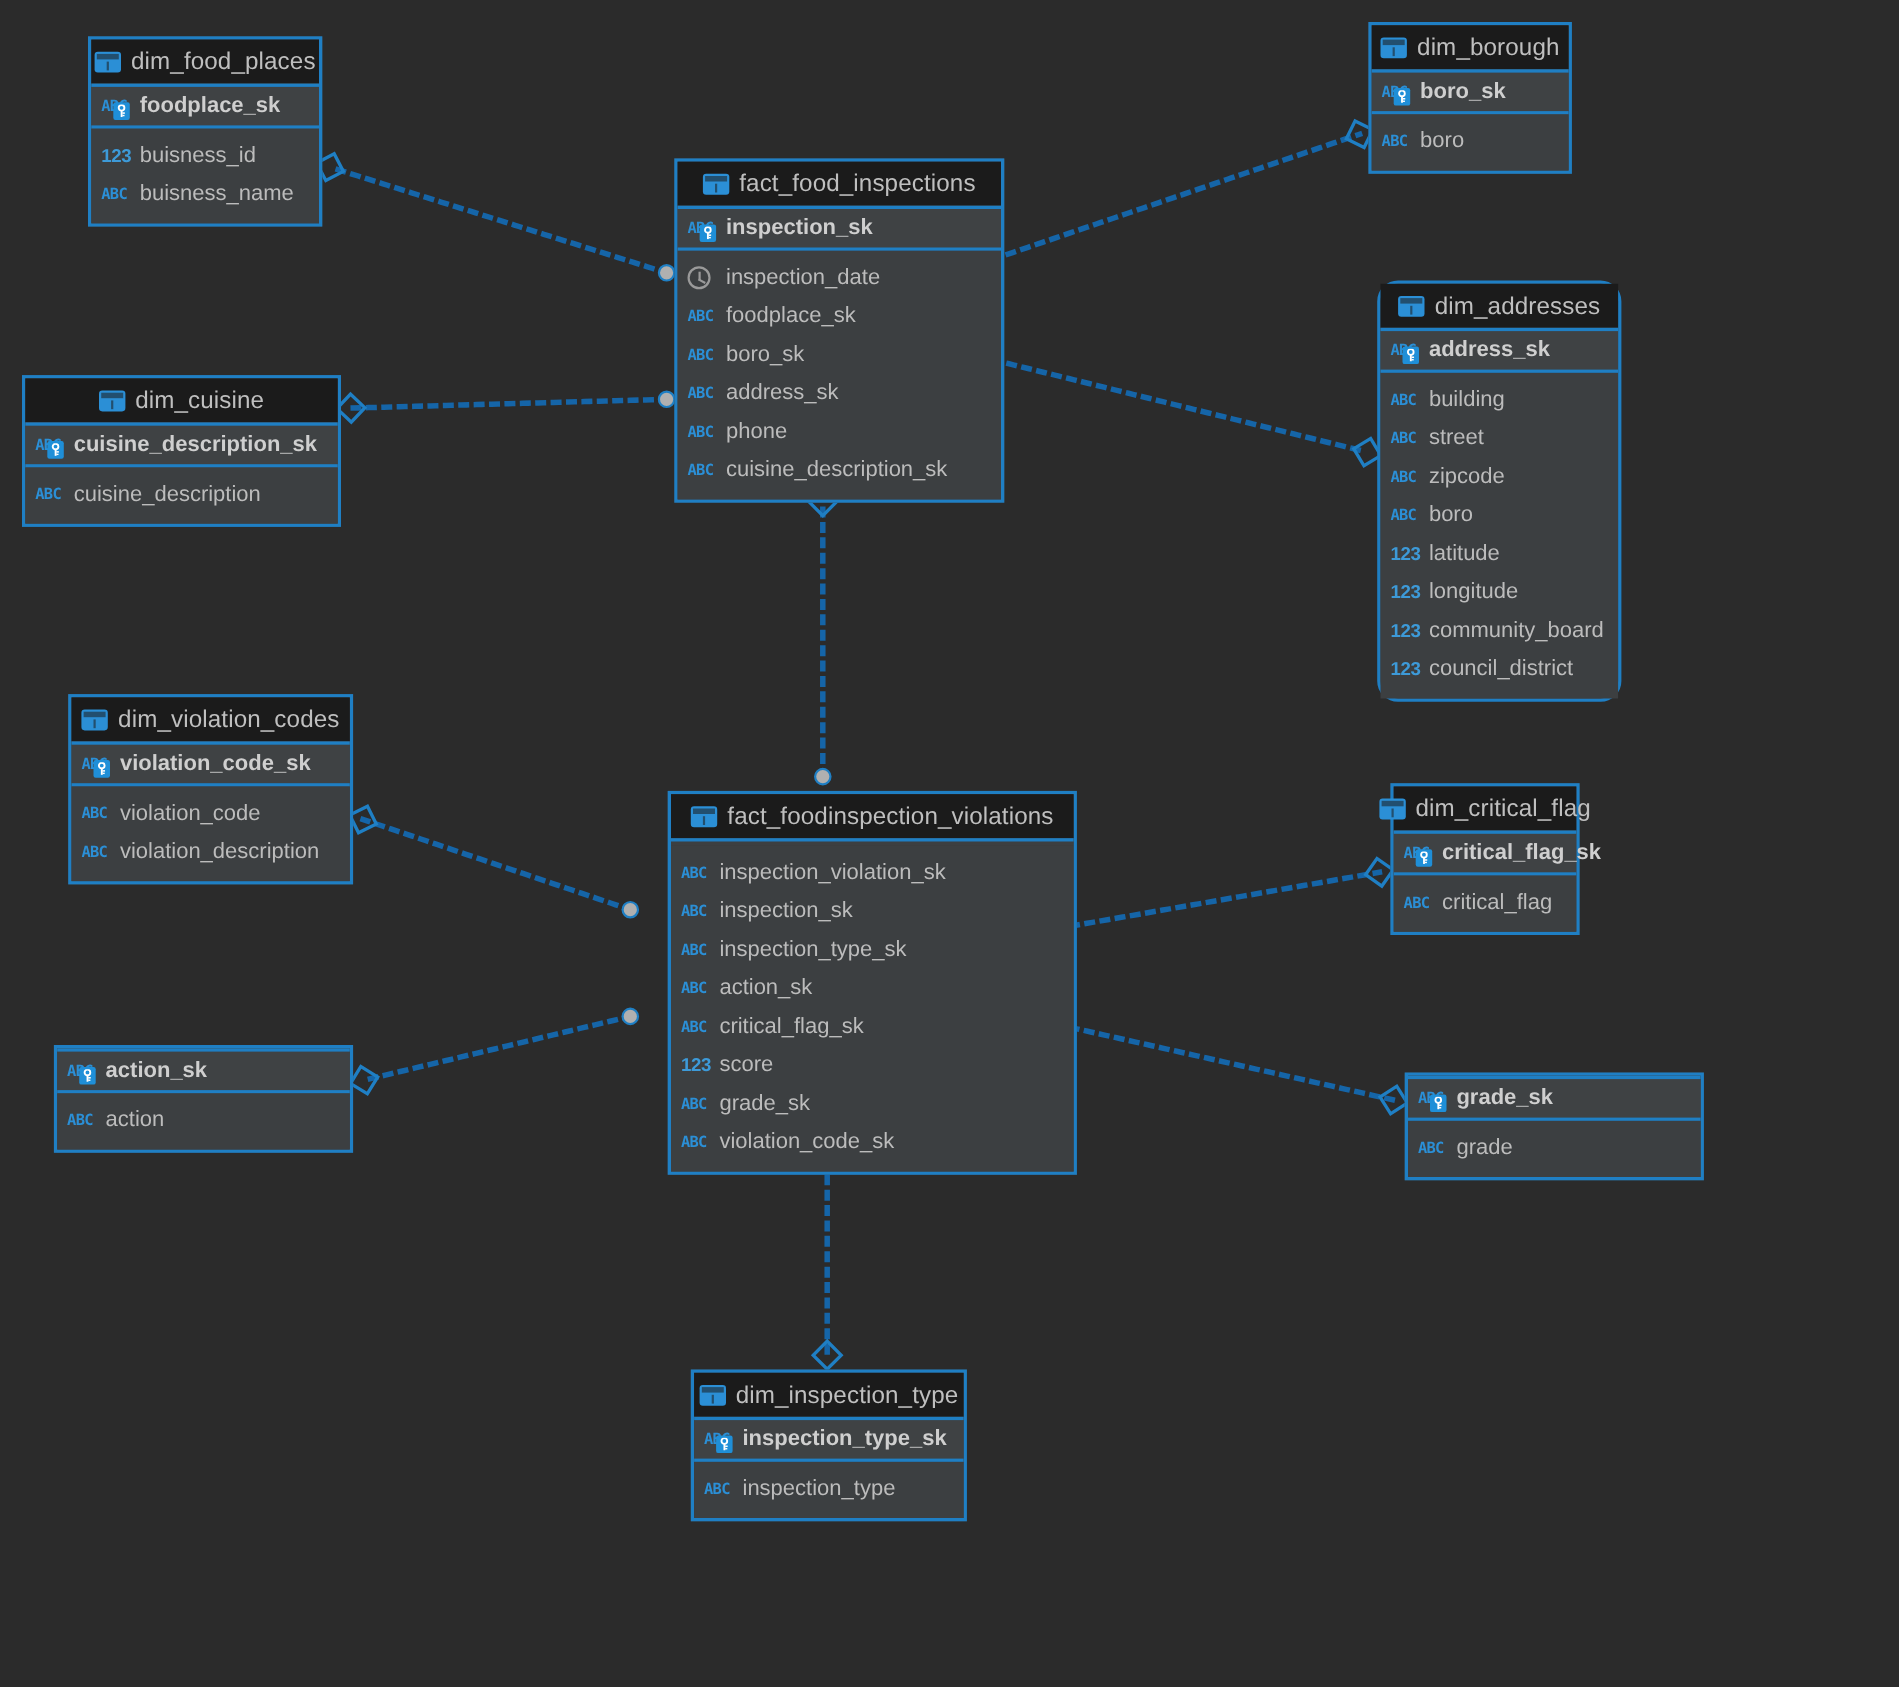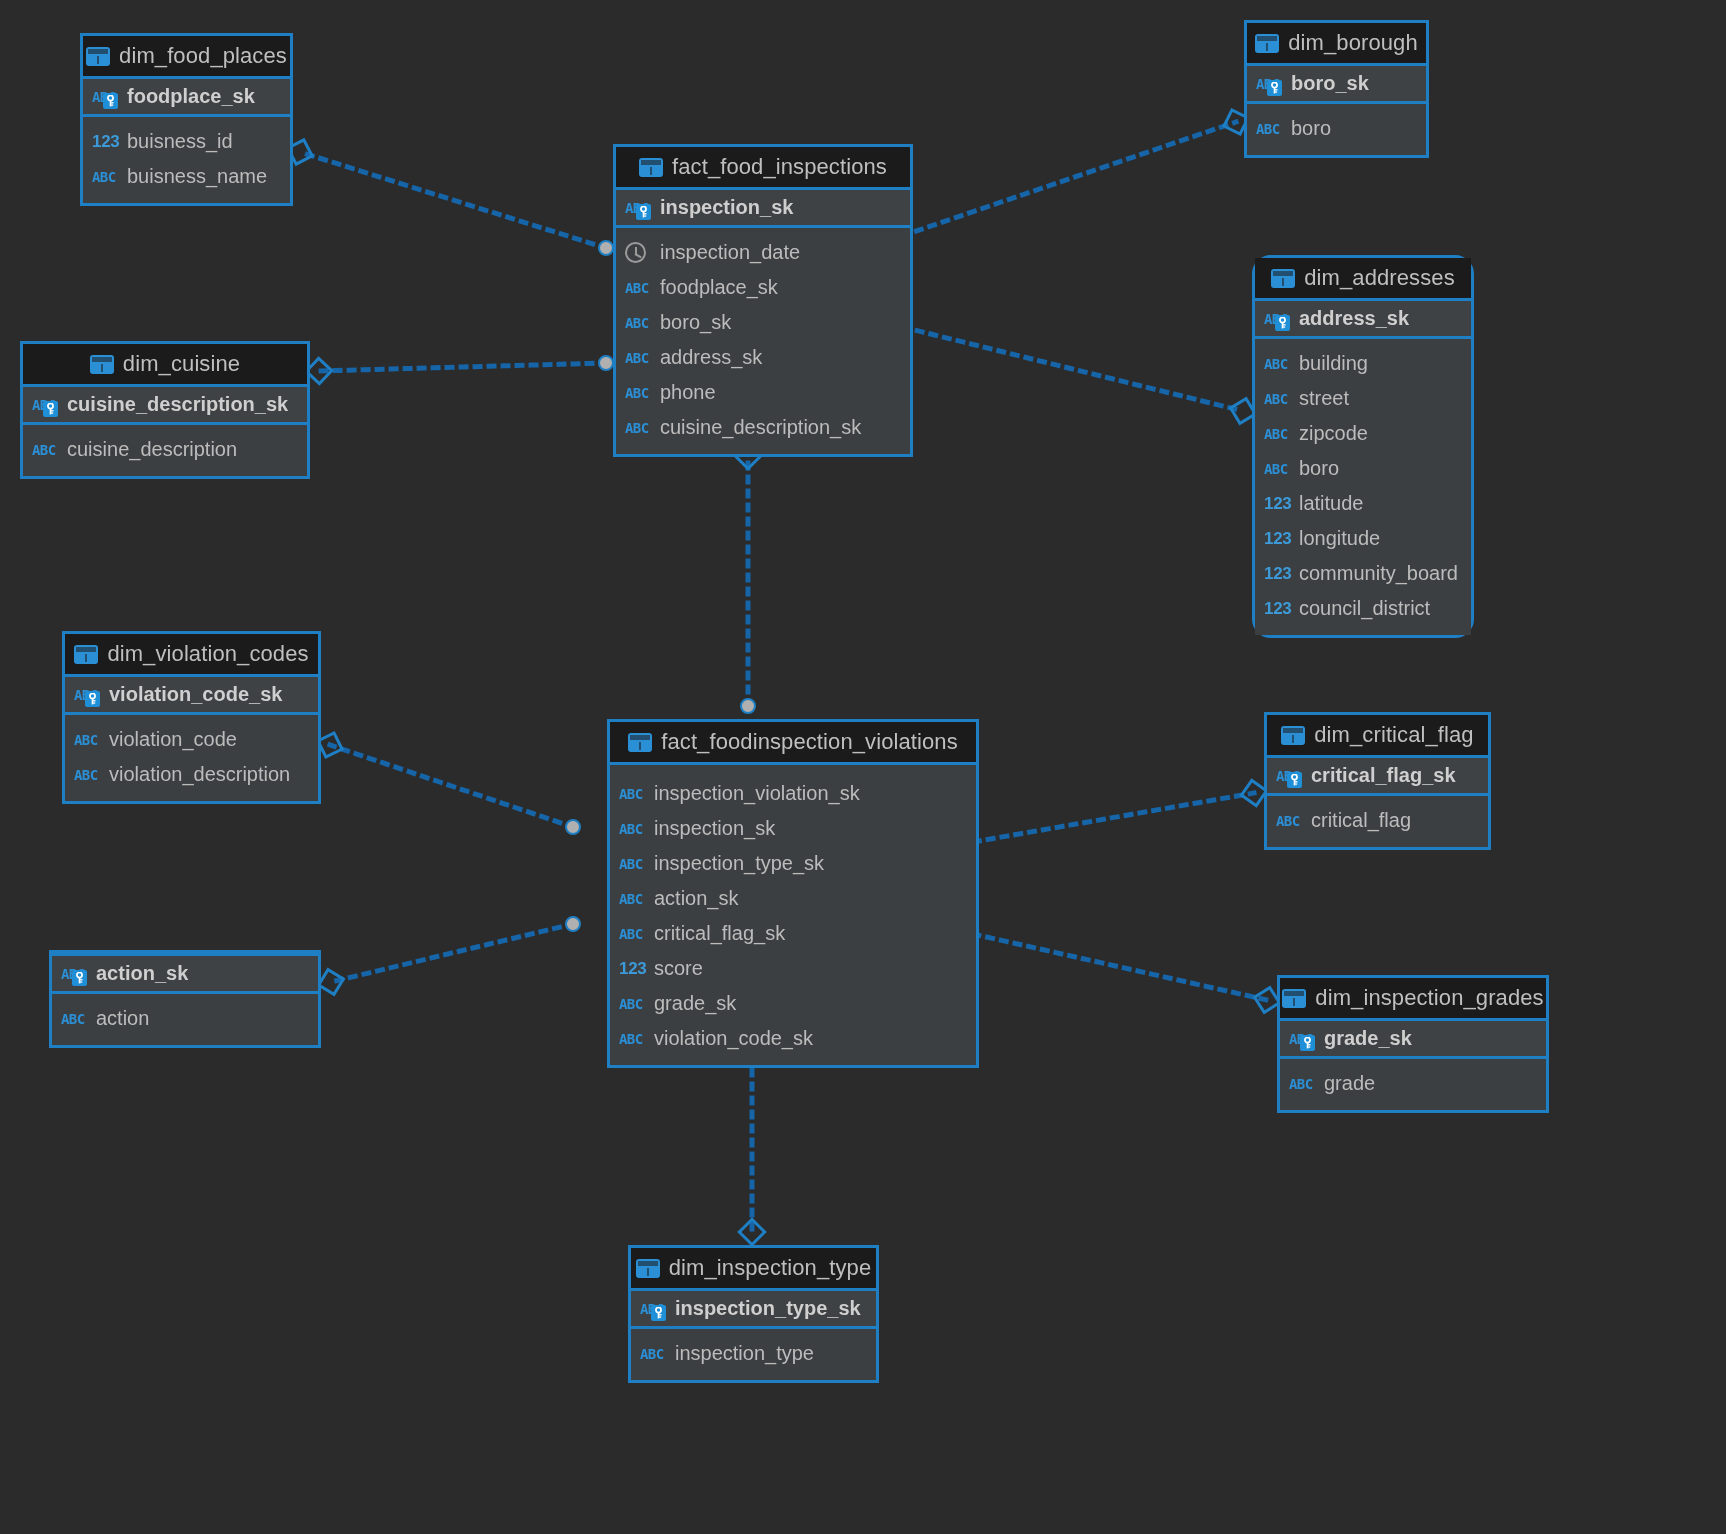--- a/index.html
+++ b/index.html
@@ -328,21 +328,21 @@
           <span class="nm">violation_code</span>
         </div>
         <div class="row">
           <span class="ico">
             <span class="abc">ABC</span>
           </span>
           <span class="nm">violation_description</span>
         </div>
       </div>
     </div>
-    <div class="table" style="left: 1264px; top: 712px; width: 227px;">
+    <div class="table" style="left: 1264px; top: 712px; width: 172px;">
       <div class="thead">
         <span class="ticon"></span>
         <span class="ttitle">dim_critical_flag</span>
       </div>
       <div class="pkband">
         <div class="row pk">
           <span class="ico">
             <span class="abc">ABC</span>
             <span class="keybadge">
               <svg width="9" height="12" viewBox="0 0 9 12">
@@ -442,24 +442,20 @@
       <div class="colband" style="padding: 7px 0px 9px;">
         <div class="row">
           <span class="ico">
             <span class="abc">ABC</span>
           </span>
           <span class="nm">action</span>
         </div>
       </div>
     </div>
     <div class="table" style="left: 1277px; top: 975px; width: 272px;">
-      <div class="thead">
-        <span class="ticon"></span>
-        <span class="ttitle">dim_inspection_grades</span>
-      </div>
       <div class="pkband">
         <div class="row pk">
           <span class="ico">
             <span class="abc">ABC</span>
             <span class="keybadge">
               <svg width="9" height="12" viewBox="0 0 9 12">
                 <circle cx="4.5" cy="3" r="2.6" fill="none" stroke="#fff" stroke-width="1.7"></circle>
                 <rect x="3.7" y="5" width="1.7" height="6.4" fill="#fff"></rect>
                 <rect x="5.2" y="7.1" width="2.3" height="1.4" fill="#fff"></rect>
                 <rect x="5.2" y="9.4" width="2" height="1.3" fill="#fff"></rect>

